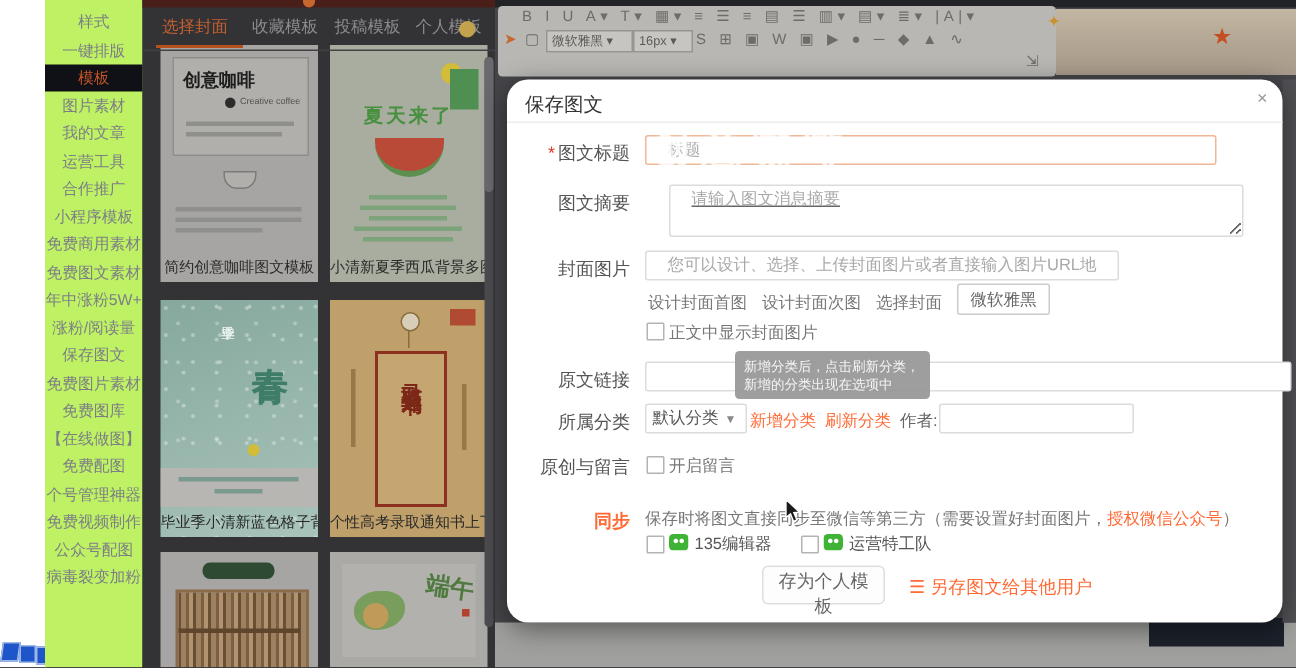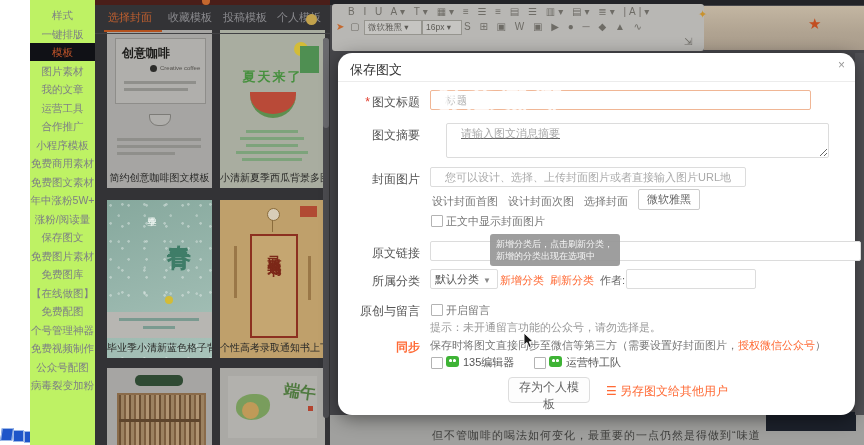--- a/index.html
+++ b/index.html
@@ -213,21 +213,20 @@
     <div class="tb-row" style="left:132px;top:17px;">S ⊞ ▣ W ▣ ▶ ● ─ ◆ ▲ ∿</div>
     <div class="tb-row" style="left:352px;top:32px;letter-spacing:0;">⇲</div>
   </div>
   <div id="beach" class="abs">
     <div class="starfish" style="left:104px;top:9px;">★</div>
     <div class="starfish" style="left:-6px;top:2px;font-size:11px;color:#c9922e;">✦</div>
   </div>
   <div class="abs" style="left:306px;top:14px;width:11px;height:11px;border-radius:50%;background:#c2a24c;"></div>
 
   <div id="bottom-strip" class="abs"></div>
-  <div id="bottom-text" class="abs">但不管咖啡的喝法如何变化，最重要的一点仍然是得做到“味道</div>
   <div id="dark-box" class="abs"></div>
   <div id="right-edge" class="abs"></div>
 
   <div id="modal" class="abs">
     <div id="modal-title" class="abs">保存图文</div>
     <div id="modal-close" class="abs">×</div>
     <div id="modal-divider" class="abs"></div>
 
     <div class="flabel" style="left:0;top:41px;"><span class="req">*</span><span>图文标题</span></div>
     <input class="tinput" style="left: 92px; top: 37px; width: 351px; border-color: rgb(240, 182, 149);" placeholder="标题">
@@ -253,21 +252,20 @@
     <div class="select-box" style="left:92px;top:216px;width:58px;"><span>默认分类</span><span class="car">▼</span></div>
     <div class="link-btn orange" style="left:162px;top:220px;">新增分类</div>
     <div class="link-btn orange" style="left:212px;top:220px;">刷新分类</div>
     <div class="cb-label" style="left:262px;top:220px;color:#666;">作者:</div>
     <input class="tinput" style="left: 288px; top: 216px; width: 100px;">
 
     <div class="flabel" style="left:0;top:250px;">原创与留言</div>
     <div class="cb" style="left:93px;top:251px;"></div>
     <div class="cb-label" style="left:108px;top:250px;">开启留言</div>
 
-    <div id="hint-text" class="abs">提示：未开通留言功能的公众号，请勿选择是。</div>
 
     <div class="flabel orange" style="left:0;top:286px;font-weight:bold;">同步</div>
     <div id="sync-text" class="abs"><span>保存时将图文直接同步至微信等第三方（需要设置好封面图片，</span><span class="orange">授权微信公众号</span><span>）</span></div>
 
     <div class="cb" style="left:93px;top:304px;"></div>
     <div class="wechat-ic" style="left:108px;top:303px;"></div>
     <div class="cb-label" style="left:125px;top:302px;color:#555;">135编辑器</div>
     <div class="cb" style="left:196px;top:304px;"></div>
     <div class="wechat-ic" style="left:211px;top:303px;"></div>
     <div class="cb-label" style="left:228px;top:302px;color:#555;">运营特工队</div>

